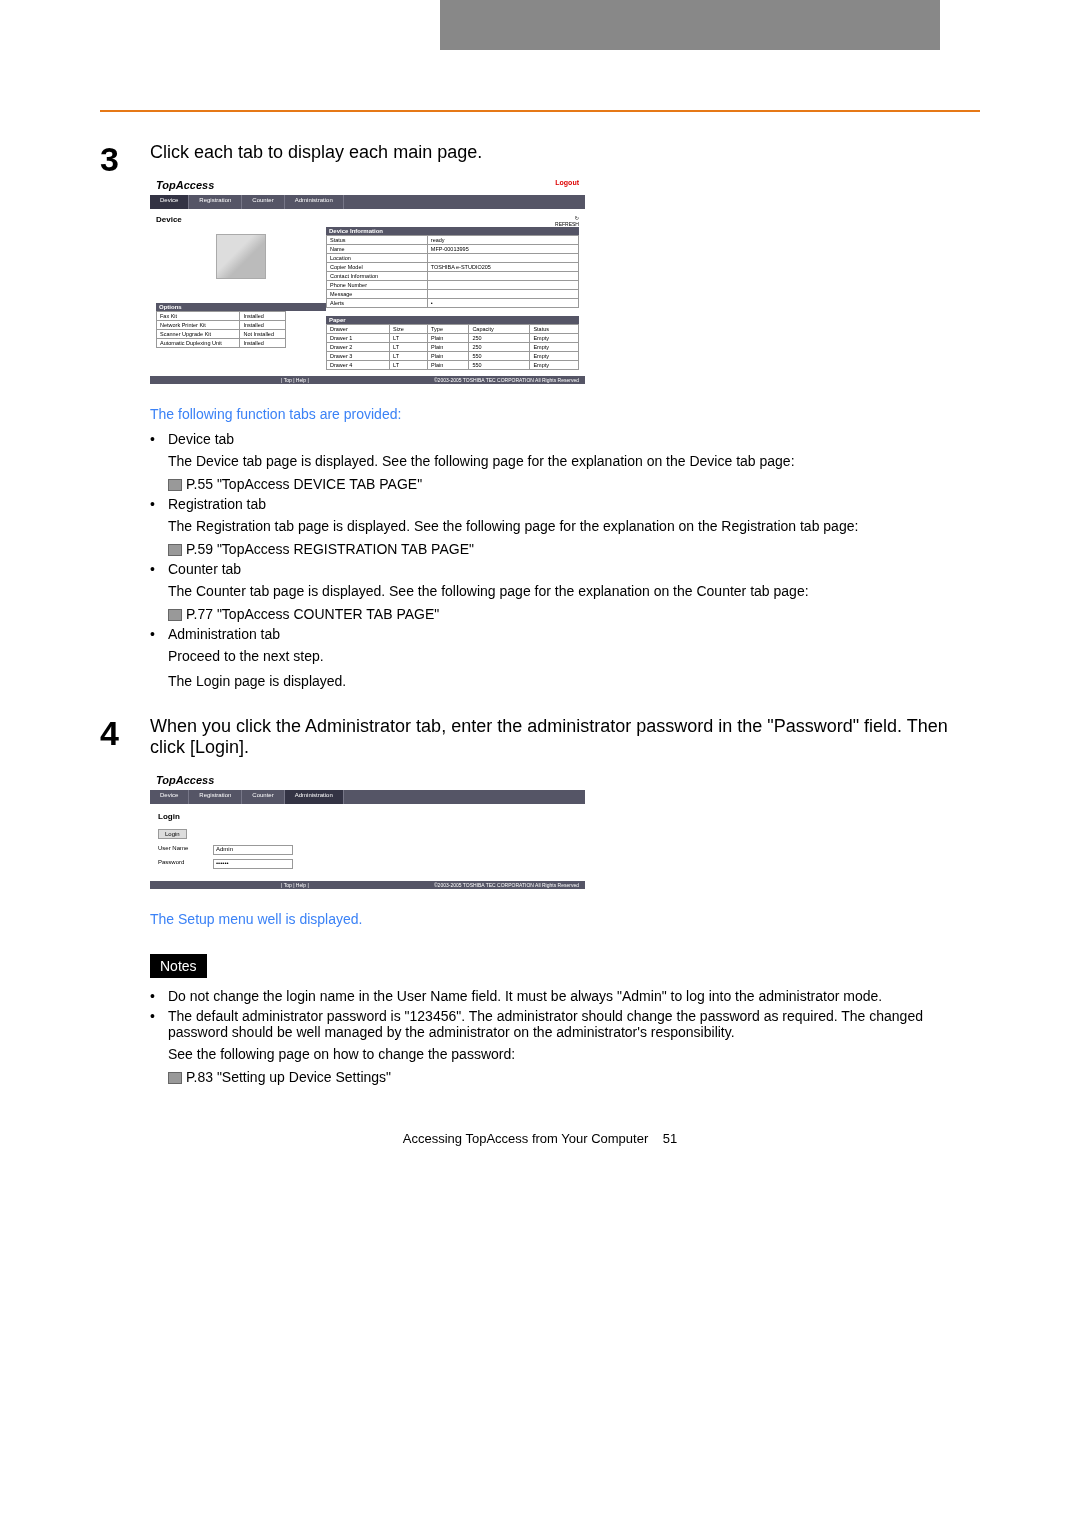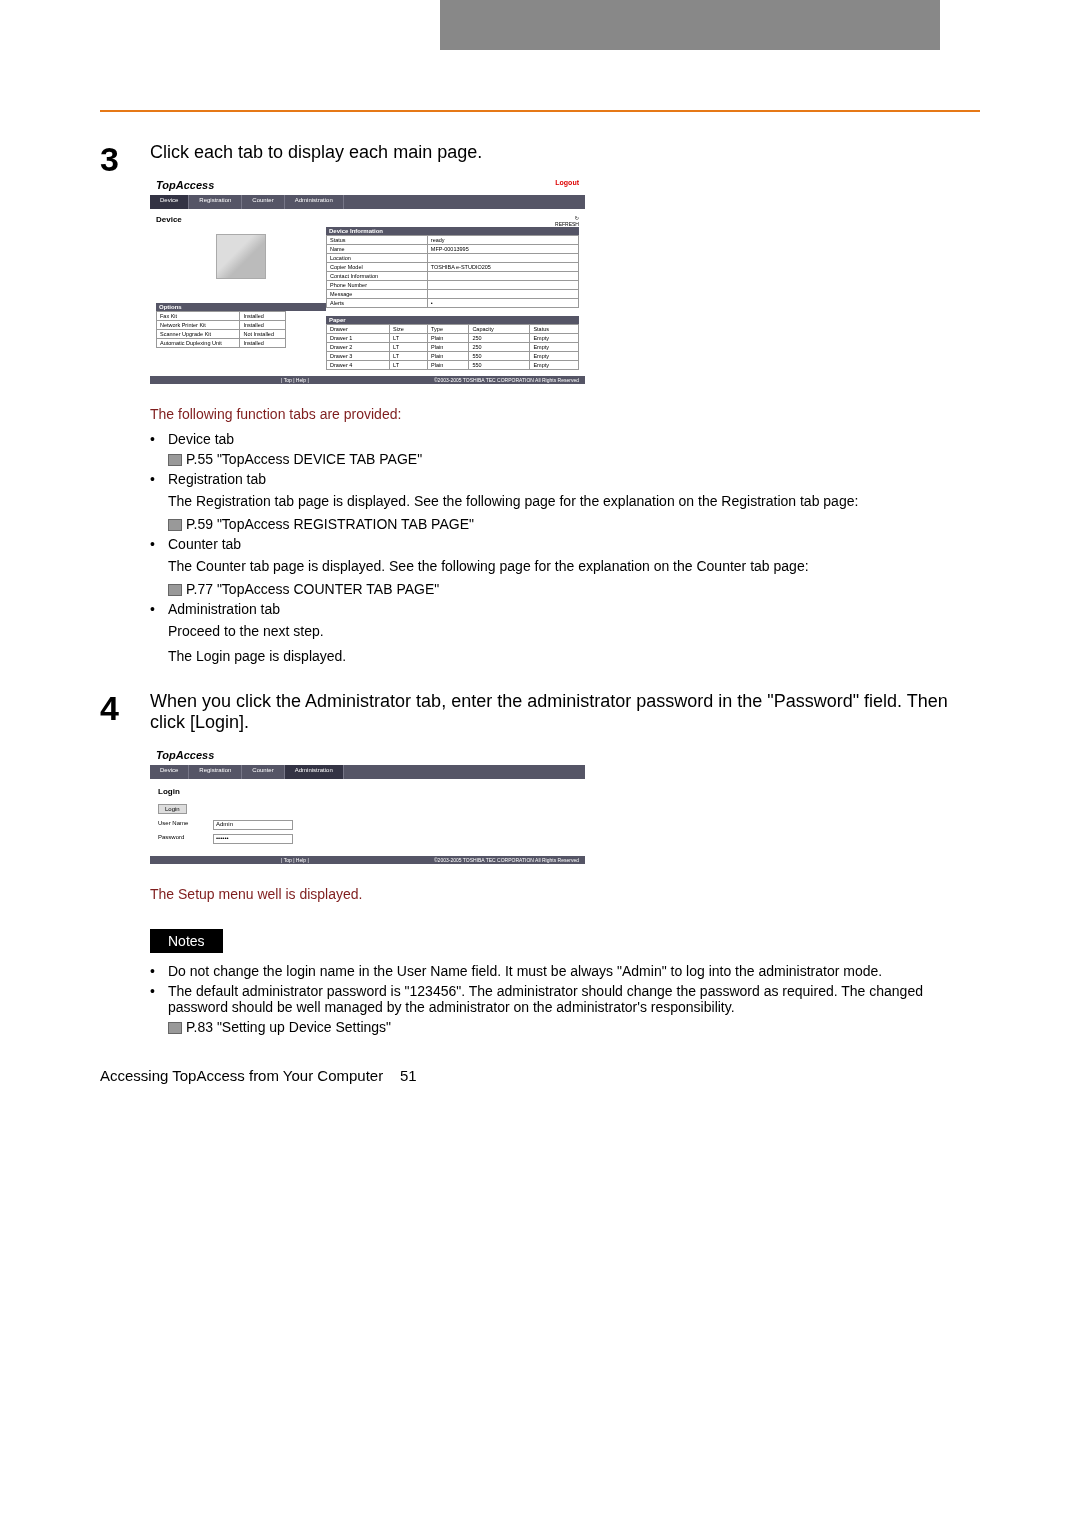--- a/index.html
+++ b/index.html
@@ -41,21 +41,21 @@
       flex: 1;
     }
     .step-title {
       font-size: 18px;
       font-weight: normal;
       color: #000;
       margin-bottom: 12px;
     }
     .step-text {
       font-size: 14px;
-      color: #7f1d1d;
+      color: #3b82f6;
       margin-bottom: 6px;
       line-height: 1.5;
     }
     .bullet-list {
       margin-left: 0;
       font-size: 14px;
       color: #000;
     }
     .bullet-item {
       display: flex;
@@ -223,28 +223,28 @@
       width: 80px;
       height: 10px;
       font-size: 6px;
       padding: 0 2px;
     }
     
     .notes-header {
       background: #000;
       color: #fff;
       display: inline-block;
-      padding: 4px 18px;
+      padding: 4px 10px;
       font-size: 14px;
       margin-bottom: 10px;
     }
     .footer-text {
-      text-align: left;
-      font-size: 15px;
-      margin-top: 28px;
+      text-align: center;
+      font-size: 13px;
+      margin-top: 42px;
     }
   </style>
 </head>
 <body>
 
 <div class="top-gray-bar"></div>
 
 <div class="page">
   <div class="orange-line"></div>
 
@@ -382,20 +382,21 @@
         </div>
       </div>
 
       <div class="step-text">The following function tabs are provided:</div>
 
       <div class="bullet-list">
         <div class="bullet-item">
           <span class="bullet-dot">•</span>
           <span class="bullet-content">Device tab</span>
         </div>
+        <div class="bullet-sub">The Device tab page is displayed. See the following page for the explanation on the Device tab page:</div>
         <div class="page-ref"><span class="book-icon"></span><span>P.55 "TopAccess DEVICE TAB PAGE"</span></div>
 
         <div class="bullet-item">
           <span class="bullet-dot">•</span>
           <span class="bullet-content">Registration tab</span>
         </div>
         <div class="bullet-sub">The Registration tab page is displayed. See the following page for the explanation on the Registration tab page:</div>
         <div class="page-ref"><span class="book-icon"></span><span>P.59 "TopAccess REGISTRATION TAB PAGE"</span></div>
 
         <div class="bullet-item">
@@ -456,20 +457,21 @@
       <div class="notes-header">Notes</div>
       <div class="bullet-list">
         <div class="bullet-item">
           <span class="bullet-dot">•</span>
           <span class="bullet-content">Do not change the login name in the User Name field. It must be always "Admin" to log into the administrator mode.</span>
         </div>
         <div class="bullet-item">
           <span class="bullet-dot">•</span>
           <span class="bullet-content">The default administrator password is "123456". The administrator should change the password as required. The changed password should be well managed by the administrator on the administrator's responsibility.</span>
         </div>
+        <div class="bullet-sub">See the following page on how to change the password:</div>
         <div class="page-ref"><span class="book-icon"></span><span>P.83 "Setting up Device Settings"</span></div>
       </div>
     </div>
   </div>
 
   <div class="footer-text">
     <span>Accessing TopAccess from Your Computer</span>&nbsp;&nbsp;&nbsp;&nbsp;<span>51</span>
   </div>
 </div>
 

